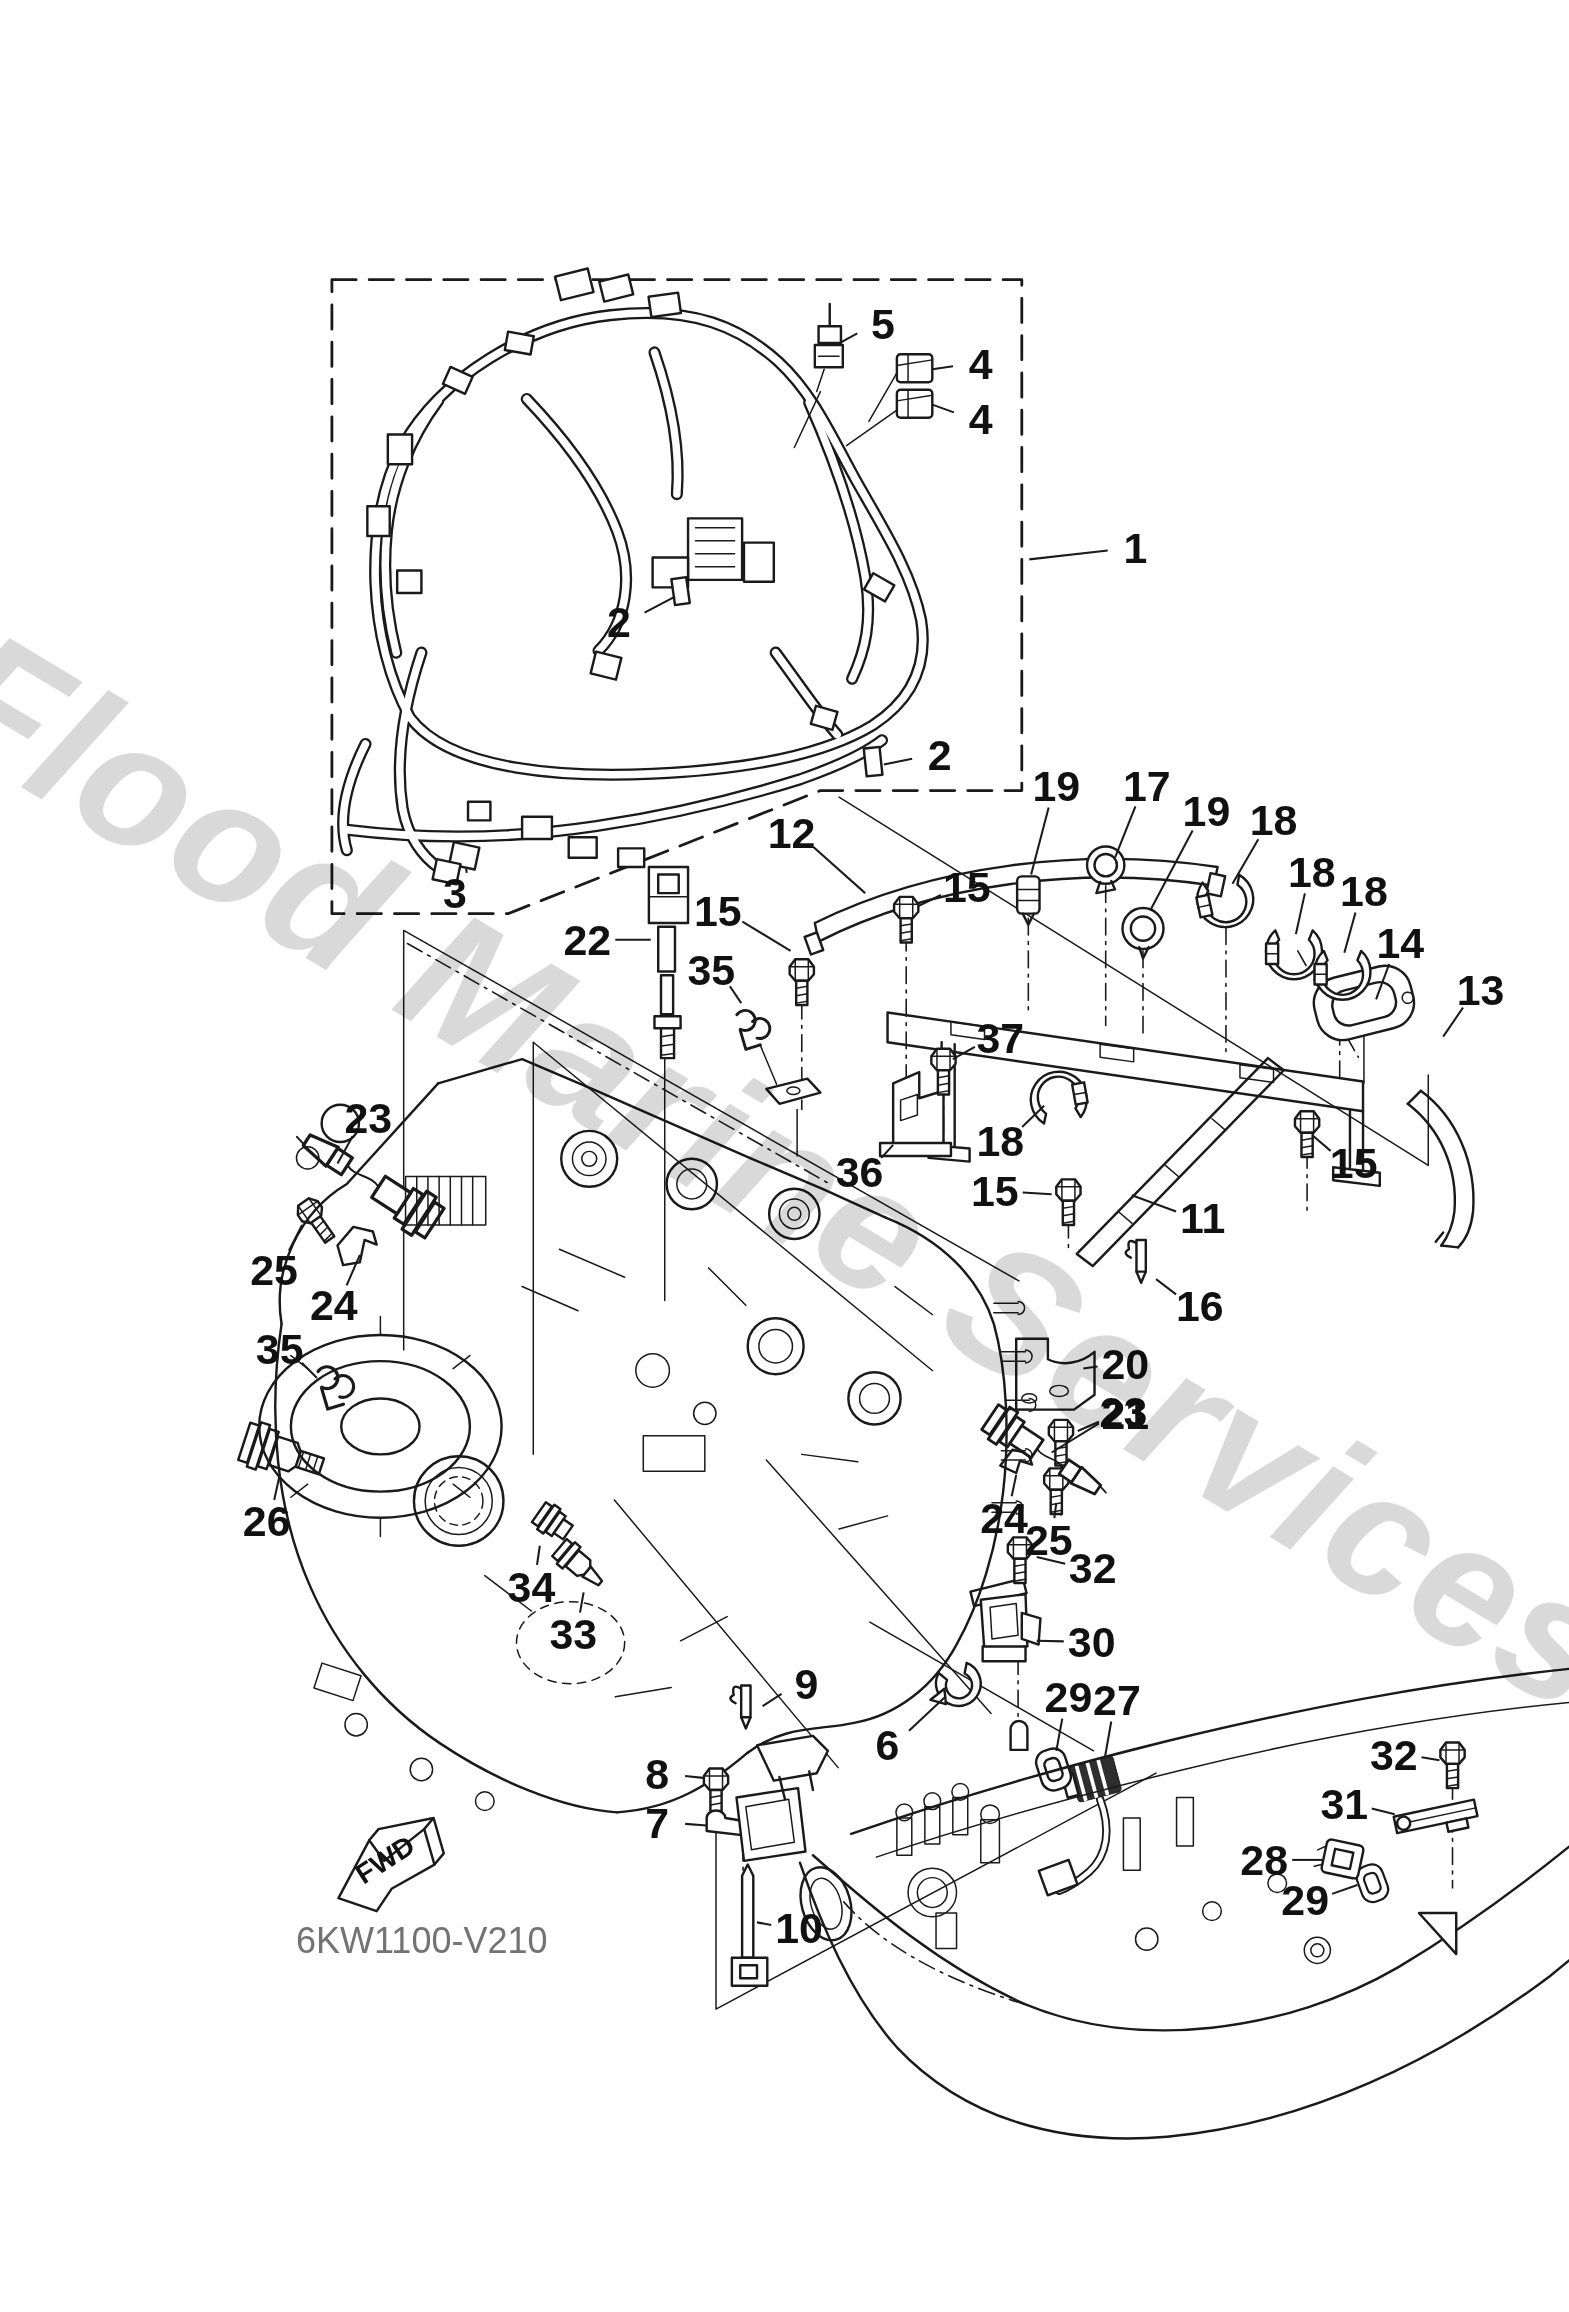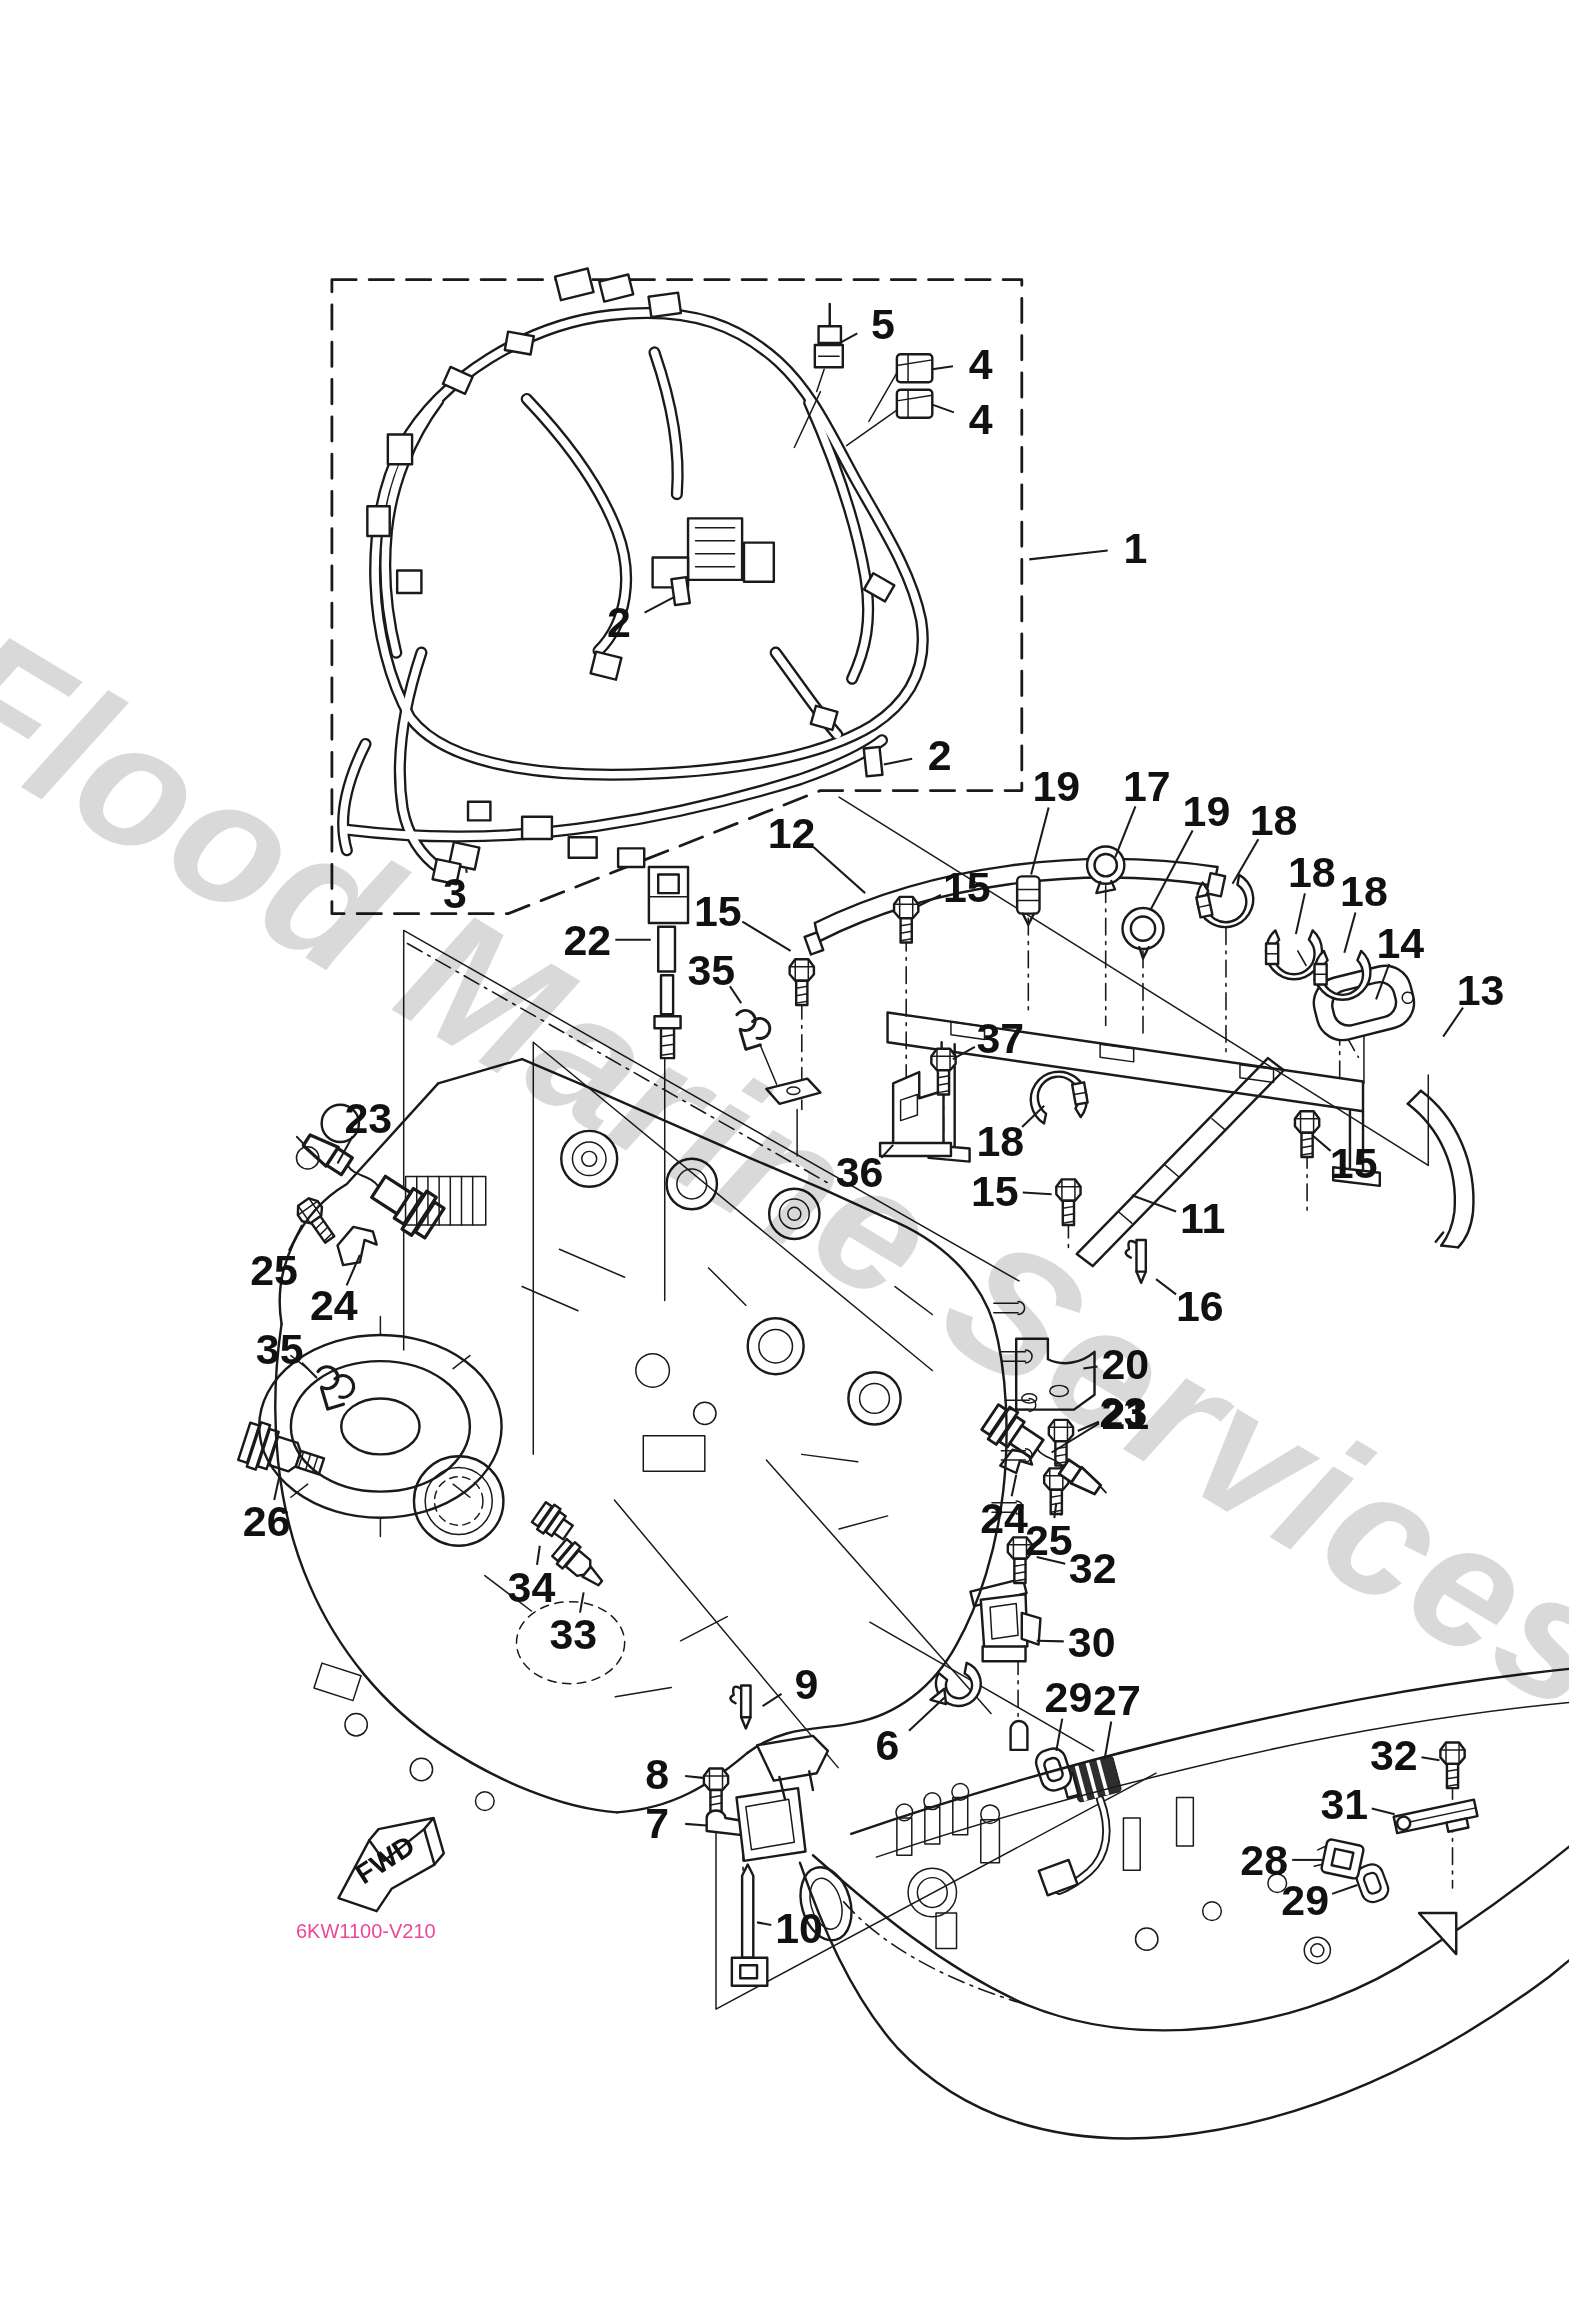--- a/index.html
+++ b/index.html
@@ -3,21 +3,21 @@
 <meta charset="utf-8">
 <style>
   html,body{margin:0;padding:0;background:#fff;}
   .stage{position:relative;width:1570px;height:2313px;background:#fff;overflow:hidden;
          font-family:"Liberation Sans",sans-serif;}
   .stage svg{position:absolute;left:0;top:0;}
   .watermark{position:absolute;left:7.5px;top:589px;transform:rotate(31deg);transform-origin:0 0;
              font-family:"Liberation Sans",sans-serif;font-weight:bold;font-style:italic;
              font-size:177px;letter-spacing:1.9px;color:rgba(0,0,0,0.15);white-space:nowrap;
              pointer-events:none;z-index:1;}
-  .partcode{position:absolute;left:296px;top:1920px;font-size:20px;color:#ec4899;
+  .partcode{position:absolute;left:296px;top:1920px;font-size:36px;color:#737373;
             font-family:"Liberation Sans",sans-serif;z-index:3;}
   .ln{fill:none;stroke:#1a1a1a;stroke-width:2.6;stroke-linejoin:round;stroke-linecap:round;}
   .thin{stroke-width:1.6;}
   .dash{stroke-dasharray:26 14;stroke-width:3;}
   .dashdot{stroke-dasharray:18 7 3 7;stroke-width:1.7;}
   .part{fill:#fff;stroke:#1a1a1a;stroke-width:2.6;stroke-linejoin:round;}
   .dark{fill:#2e2e2e;stroke:#1a1a1a;}
   .tube-o{fill:none;stroke:#1a1a1a;stroke-width:13;stroke-linecap:round;}
   .tube-i{fill:none;stroke:#ffffff;stroke-width:8;stroke-linecap:round;}
   .wire-o{fill:none;stroke:#1a1a1a;stroke-width:9;stroke-linecap:round;}

